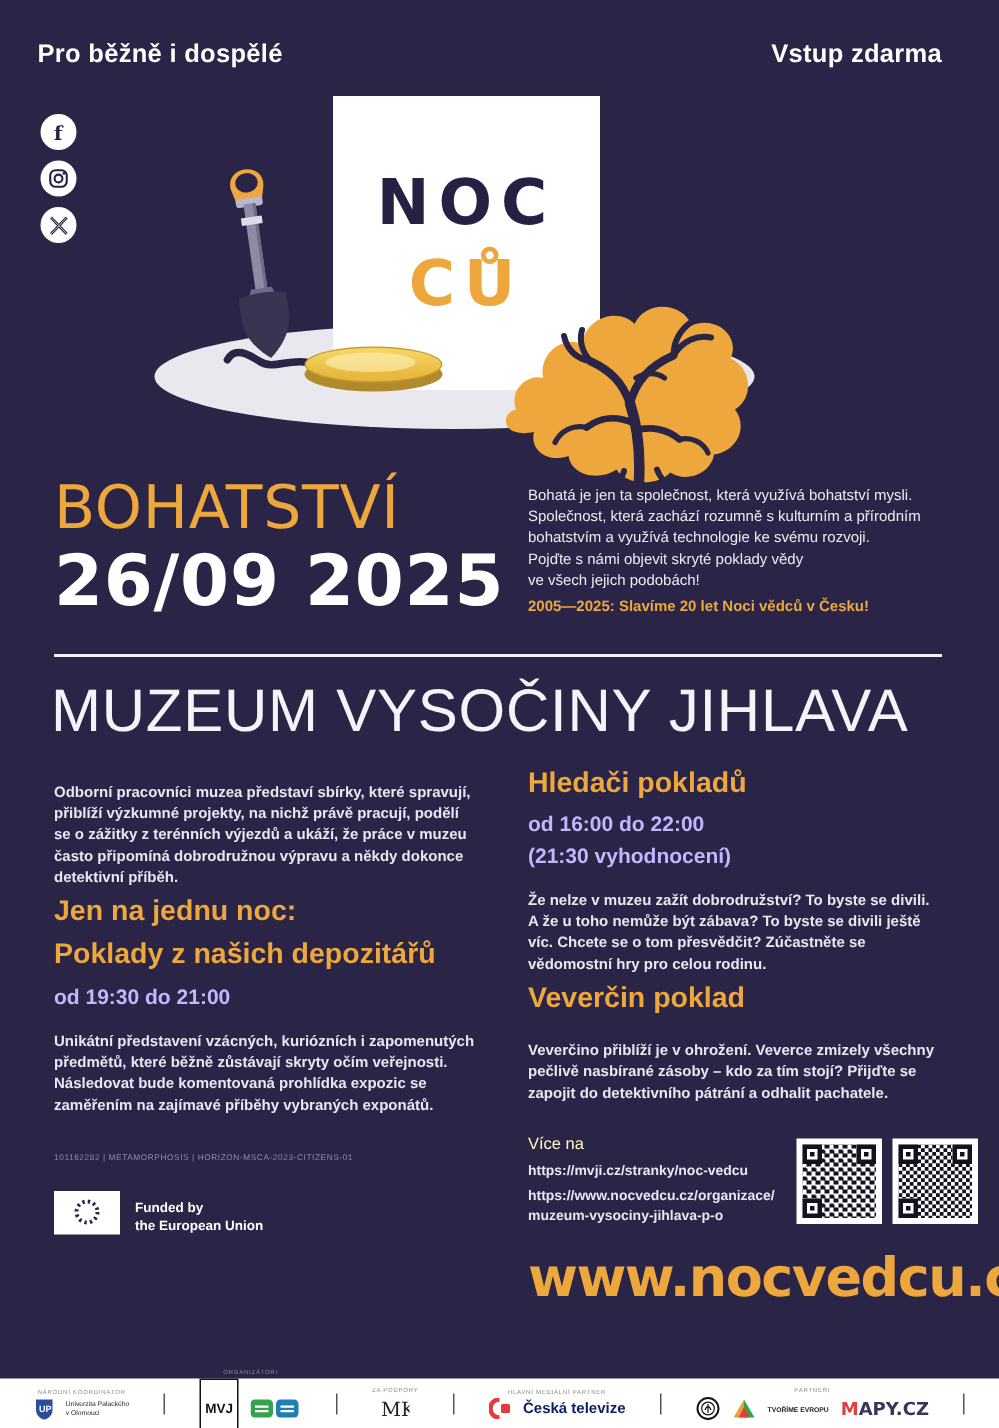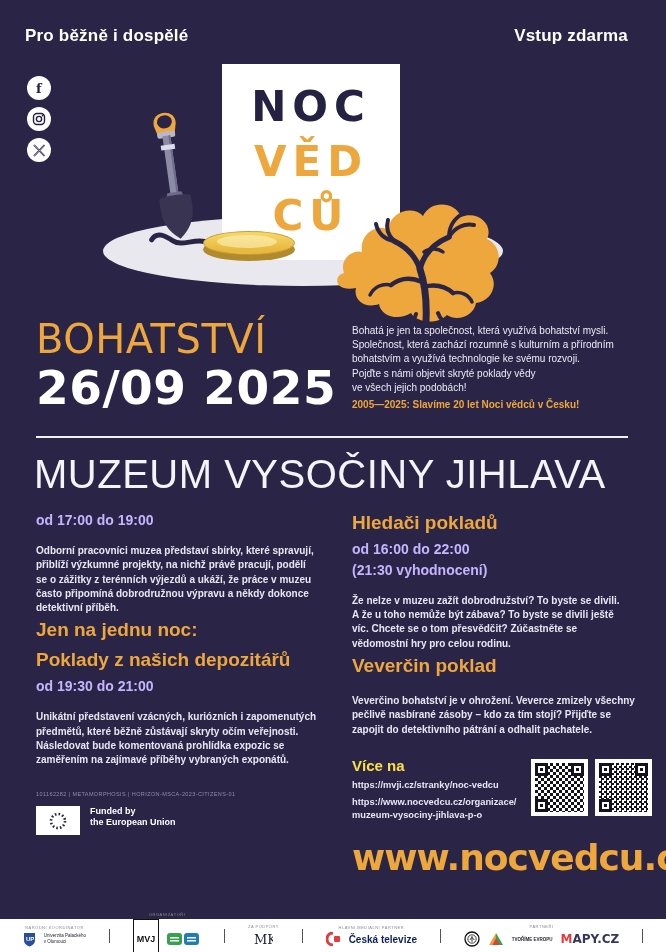--- a/index.html
+++ b/index.html
@@ -40,27 +40,27 @@
   .venue{left:34px;top:452px;width:600px;color:#f4f3f8;font-size:40px;font-weight:300;letter-spacing:.5px;}
   
   .col{color:#eceaf4;}
   .col-left{left:36px;top:508px;width:288px;}
   .col-right{left:352px;top:508px;width:300px;}
   h2.prog{margin:0;color:#eda73c;font-size:19px;font-weight:800;line-height:1.55;}
   h3.time{margin:2px 0 0 0;color:#c4b5fd;font-size:14px;font-weight:800;line-height:1.45;}
   p.desc{margin:14px 0 0 0;font-size:10px;line-height:1.42;font-weight:bold;color:#e8e6f2;}
   .gap{margin-top:24px;}
   .project-code{margin-top:24px;font-size:5.5px;color:#8f8bad;letter-spacing:.4px;}
-  .eu-row{margin-top:9px;display:flex;align-items:flex-start;gap:10px;}
+  .eu-row{margin-top:19px;display:flex;align-items:flex-end;gap:10px;}
   .eu-flag{width:44px;height:29px;background:#fff;display:flex;align-items:center;justify-content:center;}
   .eu-text{color:#fff;font-size:9px;font-weight:bold;line-height:1.25;}
   
   .links-row{margin-top:20px;display:flex;gap:10px;}
   .links-left{width:170px;}
-  .more-label{color:#fde047;font-size:15px;font-weight:700;margin:0;}
+  .more-label{color:#fef9c3;font-size:11px;font-weight:400;margin:0;}
   .url{color:#e8e6f2;font-size:9.3px;font-weight:bold;margin-top:5px;line-height:1.35;}
   .qr-wrap{display:flex;gap:7px;margin-top:2px;}
   .qr{width:57px;height:57px;background:#fff;position:relative;padding:4px;box-sizing:border-box;}
   .qr .mod{width:100%;height:100%;background:repeating-conic-gradient(#14121f 0% 25%,#ffffff 0% 50%);background-size:6px 6px;}
   .qr.alt .mod{background-size:5px 5px;}
   .qr .f{position:absolute;width:13px;height:13px;border:3px solid #14121f;background:#fff;box-sizing:border-box;}
   .qr .f::after{content:"";position:absolute;left:2px;top:2px;width:3px;height:3px;background:#14121f;}
   .qr .f1{left:4px;top:4px;} .qr .f2{right:4px;top:4px;} .qr .f3{left:4px;bottom:4px;}
   .website{color:#eda73c;font-size:36px;font-weight:900;letter-spacing:-1px;margin-top:16px;font-family:"DejaVu Sans",sans-serif;}
   
@@ -100,21 +100,20 @@
       <path d="M1,1 L11.5,12 M11.5,1 L1,12" stroke="#242142" stroke-width="1.8"></path>
       <path d="M1,1 L11.5,12 M11.5,1 L1,12" stroke="#fff" stroke-width="0.5"></path>
     </svg>
   </div>
 </div>
 
 <div class="abs ground"></div>
 
 <div class="abs logo-card">
   <div class="logo-line logo-noc">NOC</div>
-  <div class="logo-line logo-yellow">VĚD</div>
   <div class="logo-line logo-yellow">CŮ</div>
 </div>
 
 <div class="abs shovel">
   <svg width="74" height="150" viewBox="0 0 74 150">
 
     <path d="M24,18 C22,2 48,2 46,18 L43,30 L27,30 Z" fill="#eda73c"></path>
     <ellipse cx="35" cy="15" rx="7.5" ry="6.5" fill="#2a2547"></ellipse>
     <rect x="26" y="25" width="18" height="6" rx="2" fill="#b9b7c9"></rect>
 
@@ -163,21 +162,20 @@
 Společnost, která zachází rozumně s kulturním a přírodním
 bohatstvím a využívá technologie ke svému rozvoji.
 Pojďte s námi objevit skryté poklady vědy
 ve všech jejich podobách!</div>
 <div class="abs anniv">2005—2025: Slavíme 20 let Noci vědců v Česku!</div>
 
 <div class="abs divider"></div>
 <div class="abs venue">MUZEUM VYSOČINY JIHLAVA</div>
 
 <div class="abs col col-left">
-  <h3 class="time pre">od 17:00 do 19:00</h3>
   <p class="desc pre">Odborní pracovníci muzea představí sbírky, které spravují,
 přiblíží výzkumné projekty, na nichž právě pracují, podělí
 se o zážitky z terénních výjezdů a ukáží, že práce v muzeu
 často připomíná dobrodružnou výpravu a někdy dokonce
 detektivní příběh.</p>
 
   <h2 class="prog pre gap">Jen na jednu noc:
 Poklady z našich depozitářů</h2>
   <h3 class="time pre">od 19:30 do 21:00</h3>
   <p class="desc pre">Unikátní představení vzácných, kuriózních i zapomenutých
@@ -200,21 +198,21 @@
 <div class="abs col col-right">
   <h2 class="prog pre">Hledači pokladů</h2>
   <h3 class="time pre">od 16:00 do 22:00
 (21:30 vyhodnocení)</h3>
   <p class="desc pre">Že nelze v muzeu zažít dobrodružství? To byste se divili.
 A že u toho nemůže být zábava? To byste se divili ještě
 víc. Chcete se o tom přesvědčit? Zúčastněte se
 vědomostní hry pro celou rodinu.</p>
 
   <h2 class="prog pre gap">Veverčin poklad</h2>
-  <p class="desc pre">Veverčino bohatství je v ohrožení. Veverce zmizely všechny
+  <p class="desc pre">Veverčino přiblíží je v ohrožení. Veverce zmizely všechny
 pečlivě nasbírané zásoby – kdo za tím stojí? Přijďte se
 zapojit do detektivního pátrání a odhalit pachatele.</p>
 
   <div class="links-row">
     <div class="links-left">
       <p class="more-label">Více na</p>
       <div class="url">https://mvji.cz/stranky/noc-vedcu</div>
       <div class="url pre">https://www.nocvedcu.cz/organizace/
 muzeum-vysociny-jihlava-p-o</div>
     </div>

